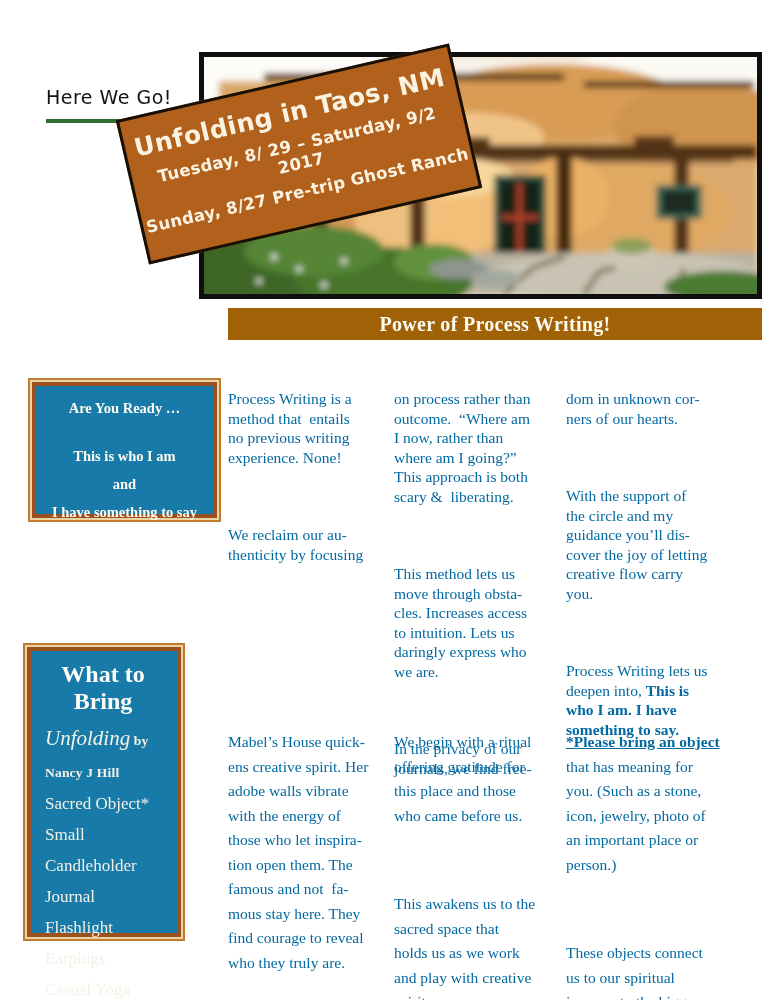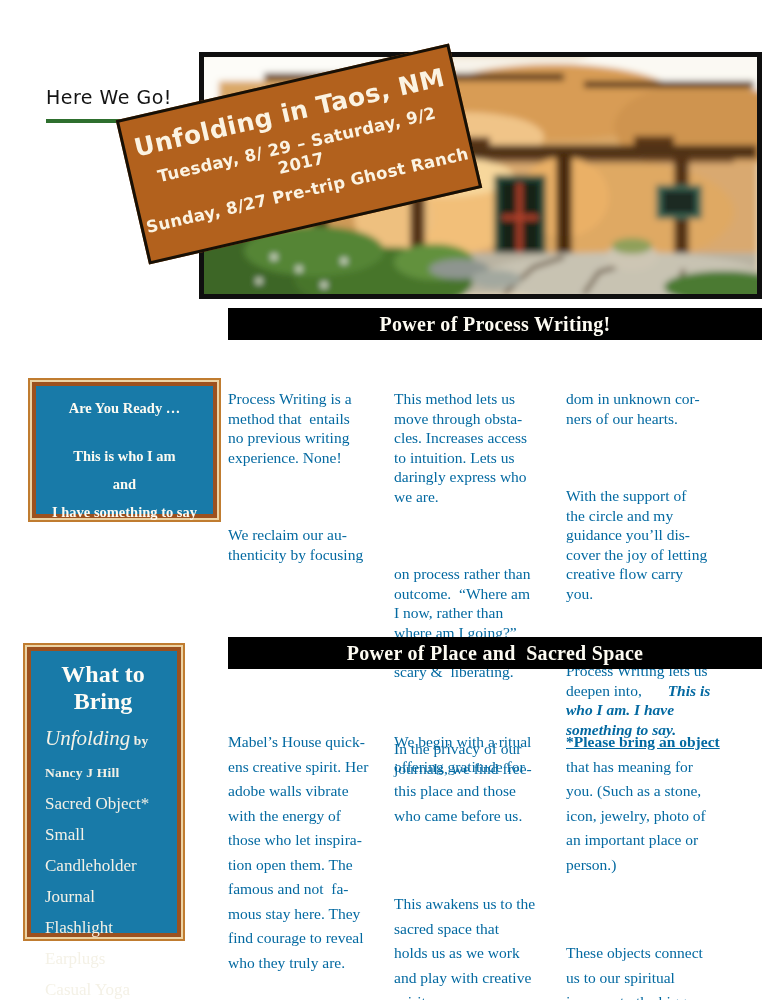--- a/index.html
+++ b/index.html
@@ -16,33 +16,33 @@
   .hero svg{display:block;width:100%;height:100%;}
 
   
   .banner{position:absolute;left:128px;top:80px;width:342px;height:148px;background:#b2611d;
           border:3px solid #171006;transform:rotate(-13deg);text-align:center;color:#fbf3e2;
           font-family:"DejaVu Sans",sans-serif;box-sizing:border-box;}
   .banner-title{margin-top:14px;font-size:25px;font-weight:bold;letter-spacing:.5px;}
   .banner-line{margin-top:9px;font-size:16.5px;font-weight:bold;letter-spacing:.3px;}
 
   
-  .bar{position:absolute;left:228px;width:534px;height:32px;background:#000000;color:#fdfbf2;
+  .bar{position:absolute;left:228px;width:534px;height:32px;background:#a16207;color:#fdfbf2;
        display:flex;align-items:center;justify-content:center;font-weight:bold;font-size:20px;
        white-space:pre;letter-spacing:.3px;}
   .bar1{top:308px;} .bar2{top:637px;}
 
   
   .col{position:absolute;white-space:pre-wrap;font-size:15.5px;line-height:19.5px;color:#0369a1;}
   .s1{top:350px;} .s2{top:681px;}
   .c1{left:228px;width:164px;} .c2{left:394px;width:170px;} .c3{left:566px;width:198px;}
   .col p{margin:0 0 19px 0;}
   .s2.col{font-size:15.5px;line-height:24.5px;}
   .s2.col p{margin:0 0 15px 0;}
-  .emph{font-weight:bold;font-style:italic;margin-left:22px;}
+  .emph{font-weight:bold;}
   .lead-bold{font-weight:bold;text-decoration:underline;}
 
   
   .tealbox{position:absolute;background:#187aa8;border:4px solid #9c511f;box-sizing:border-box;
            box-shadow:0 0 0 2px #ecd3a4,0 0 0 4px #c07c30;color:#fdfbf2;}
   .readybox{left:32px;top:382px;width:185px;height:136px;text-align:center;
             font-weight:bold;font-size:14.5px;line-height:28px;padding-top:8px;}
   .readybox .gap{margin-top:20px;}
   .bringbox{left:27px;top:647px;width:154px;height:290px;padding:6px 6px 0 14px;}
   .bring-title{font-size:24px;font-weight:bold;text-align:center;margin:4px 10px 8px 0;color:#fdfcf6;}
@@ -156,32 +156,32 @@
 
   <div class="col s1 c1">
     <p>Process Writing is a
 method that  entails
 no previous writing
 experience. None!</p>
     <p>We reclaim our au-
 thenticity by focusing</p>
   </div>
   <div class="col s1 c2">
+    <p>on process rather than
+outcome.  “Where am
+I now, rather than
+where am I going?”
+This approach is both
+scary &amp;  liberating.</p>
     <p>This method lets us
 move through obsta-
 cles. Increases access
 to intuition. Lets us
 daringly express who
 we are.</p>
-    <p>on process rather than
-outcome.  “Where am
-I now, rather than
-where am I going?”
-This approach is both
-scary &amp;  liberating.</p>
     <p>In the privacy of our
 journals, we find free-</p>
   </div>
   <div class="col s1 c3">
     <p>dom in unknown cor-
 ners of our hearts.</p>
     <p>With the support of
 the circle and my
 guidance you’ll dis-
 cover the joy of letting
@@ -193,21 +193,20 @@
 something to say.</span></p>
   </div>
 
   <div class="tealbox readybox">
     <div>Are You Ready …</div>
     <div class="gap">This is who I am</div>
     <div>and</div>
     <div>I have something to say</div>
   </div>
 
-  <div class="bar bar2">Power of Place and  Sacred Space</div>
 
   <div class="col s2 c1">
     <p>Mabel’s House quick-
 ens creative spirit. Her
 adobe walls vibrate
 with the energy of
 those who let inspira-
 tion open them. The
 famous and not  fa-
 mous stay here. They

